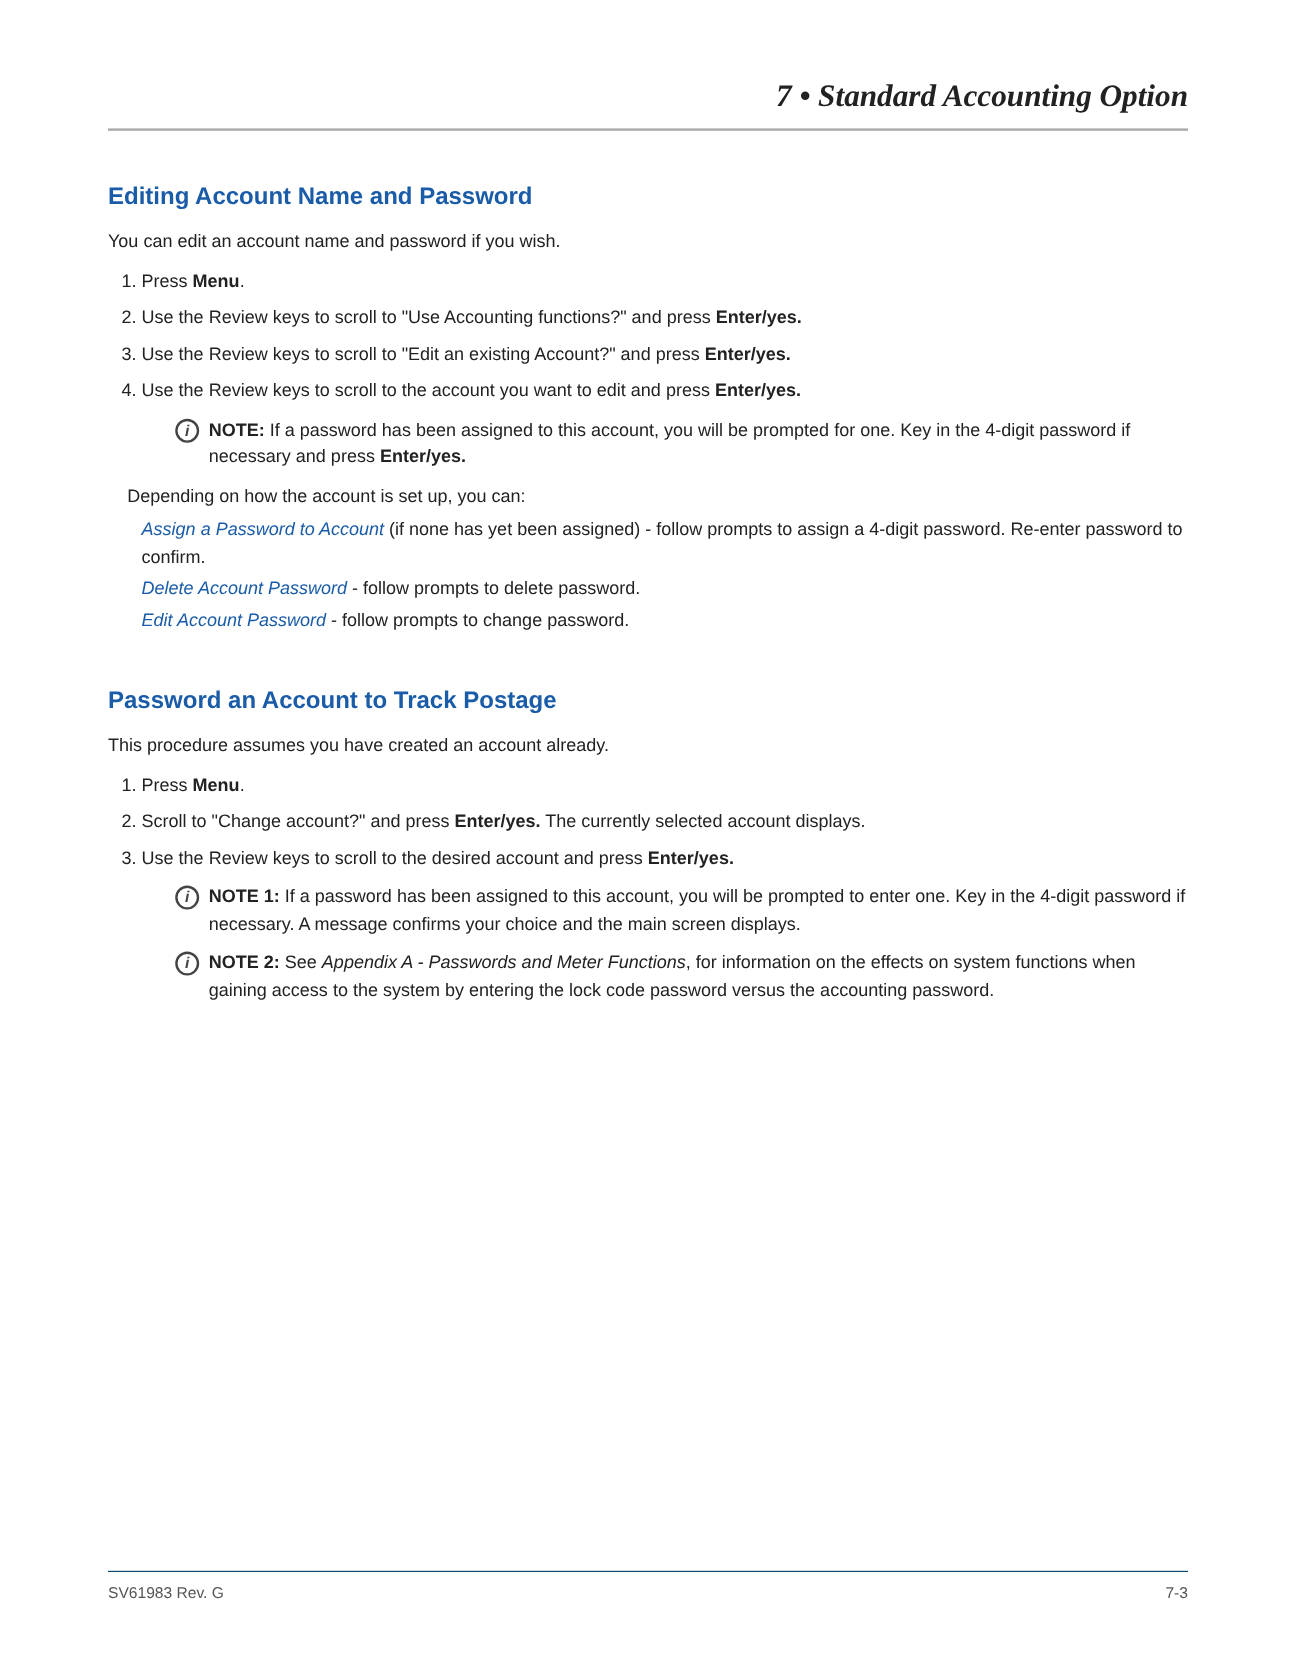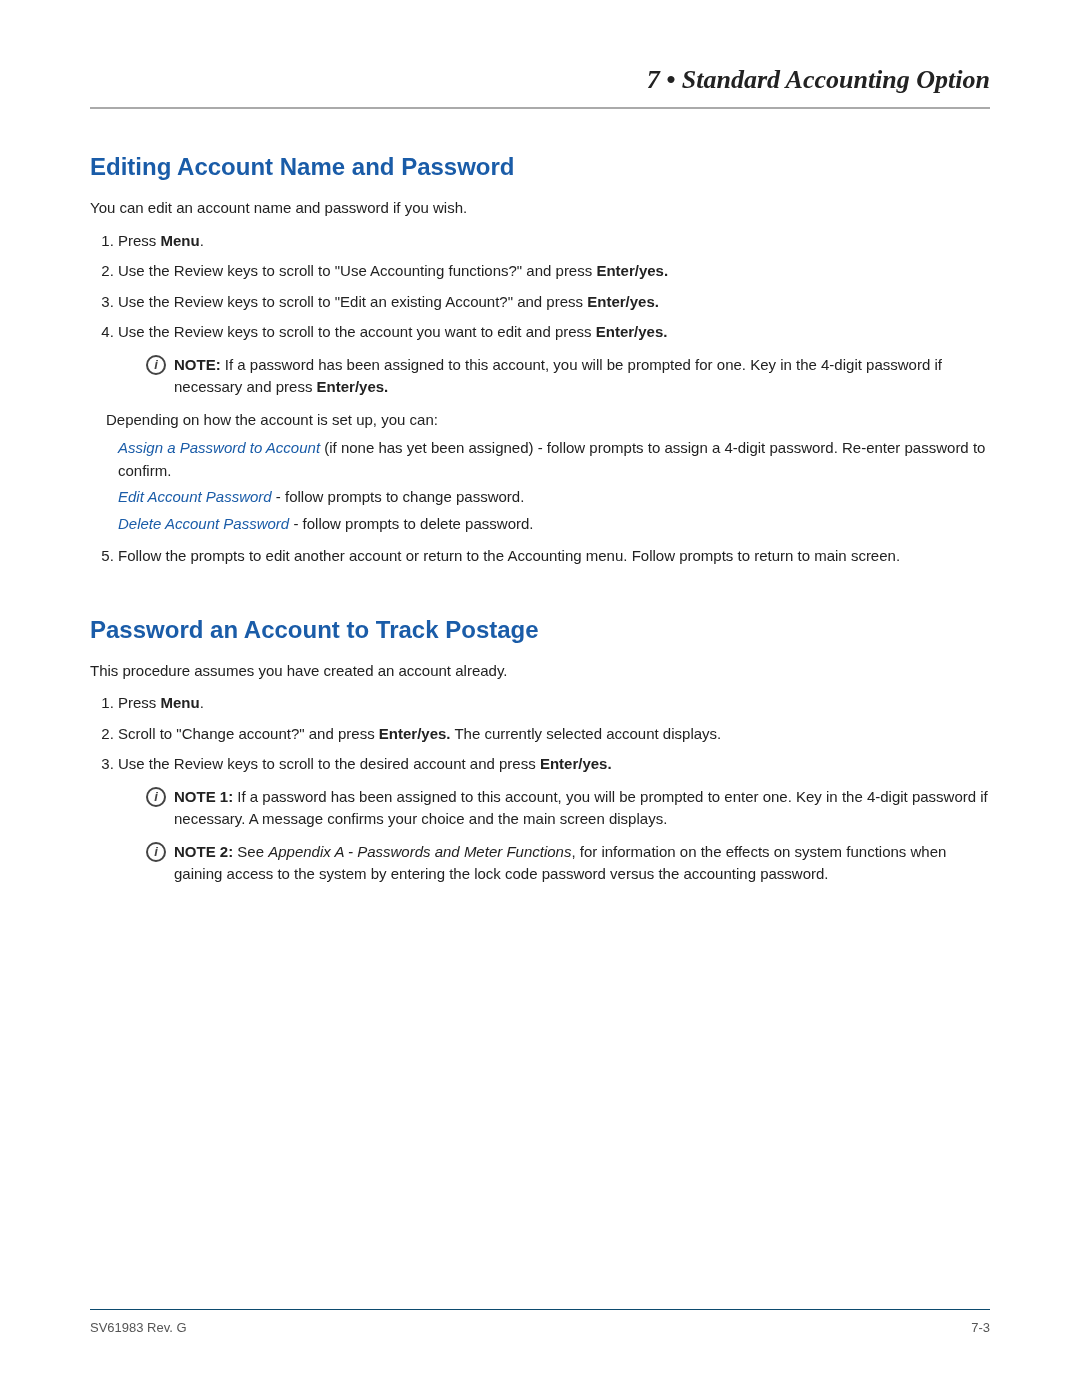--- a/index.html
+++ b/index.html
@@ -41,21 +41,21 @@
       font-style: italic;
       font-weight: bold;
       color: #222222;
     }
 
     .section {
       margin-bottom: 36px;
     }
 
     .section-title {
-      font-size: 24px;
+      font-size: 20px;
       font-weight: bold;
       color: #1a5ca8;
       margin-bottom: 12px;
     }
 
     .intro-text {
       margin-bottom: 10px;
       font-size: 15px;
     }
 
@@ -167,33 +167,28 @@
       </li>
     </ol>
 
     <p class="depending-text">Depending on how the account is set up, you can:</p>
 
     <div class="link-item">
       <span class="link-blue">Assign a Password to Account</span>
       <span> (if none has yet been assigned) - follow prompts to assign a 4-digit password. Re-enter password to confirm.</span>
     </div>
     <div class="link-item">
+      <span class="link-blue">Delete Account Password</span>
+      <span> - follow prompts to delete password.</span>
+    </div>
+    <div class="link-item">
       <span class="link-blue">Edit Account Password</span>
       <span> - follow prompts to change password.</span>
     </div>
-    <div class="link-item">
-      <span class="link-blue">Delete Account Password</span>
-      <span> - follow prompts to delete password.</span>
-    </div>
-
-    <ol class="ordered-list" start="5" style="margin-top: 10px;">
-      <li>
-        Follow the prompts to edit another account or return to the Accounting menu. Follow prompts to return to main screen.
-      </li>
-    </ol>
+
   </div>
 
   <div class="section">
     <div class="section-title">Password an Account to Track Postage</div>
     <p class="intro-text">This procedure assumes you have created an account already.</p>
 
     <ol class="ordered-list">
       <li>
         Press <span class="bold">Menu</span>.
       </li>

